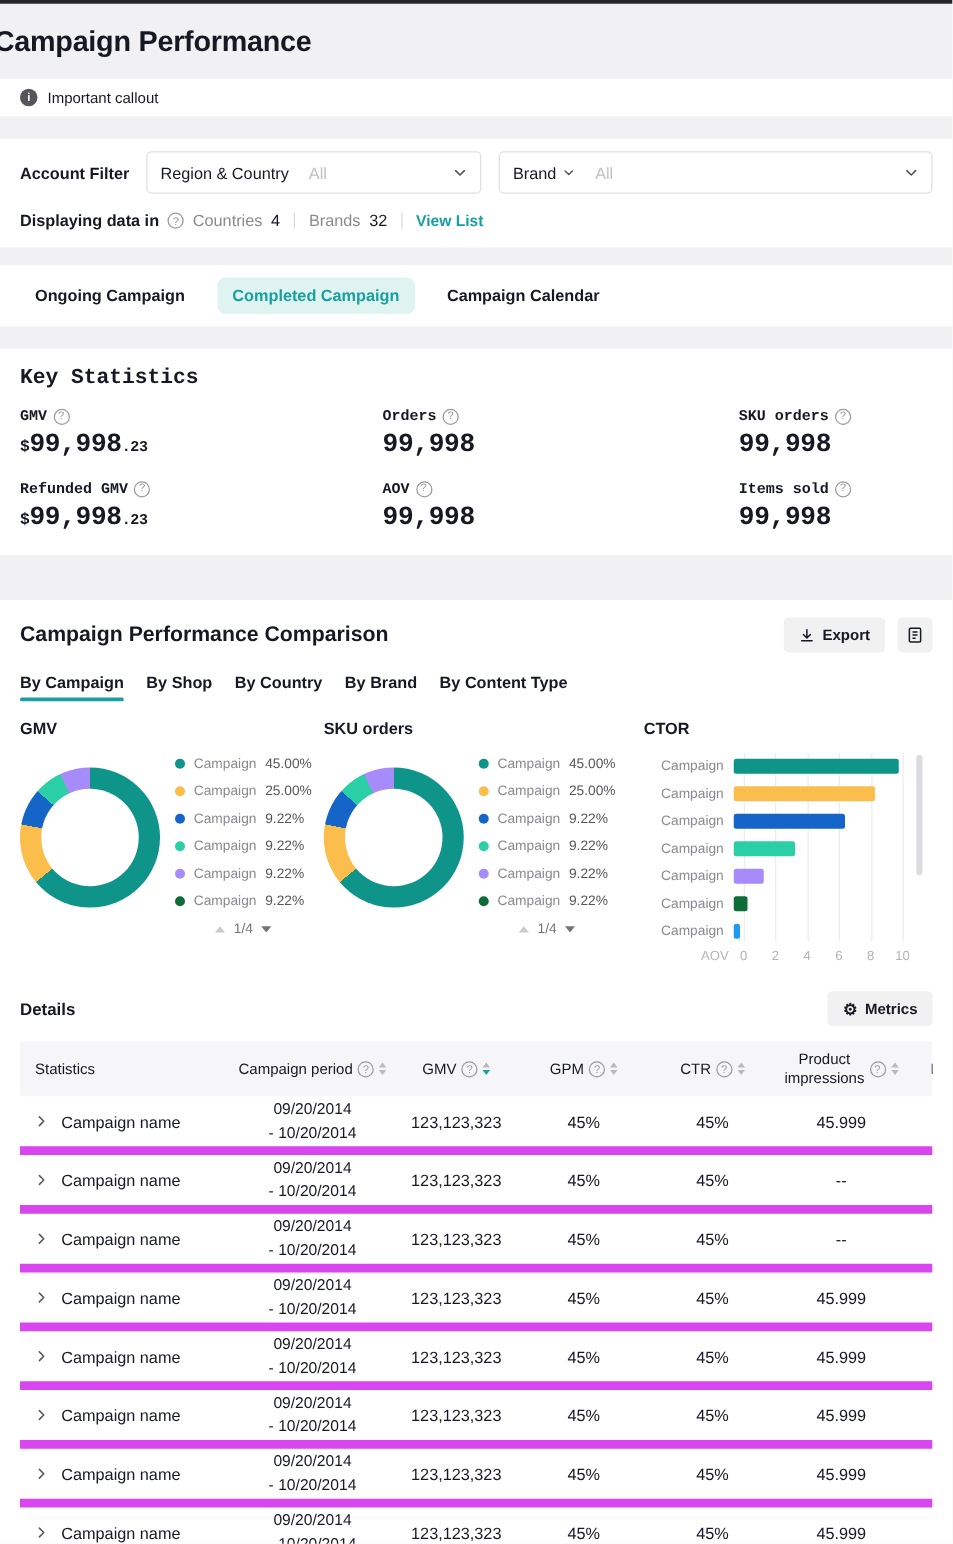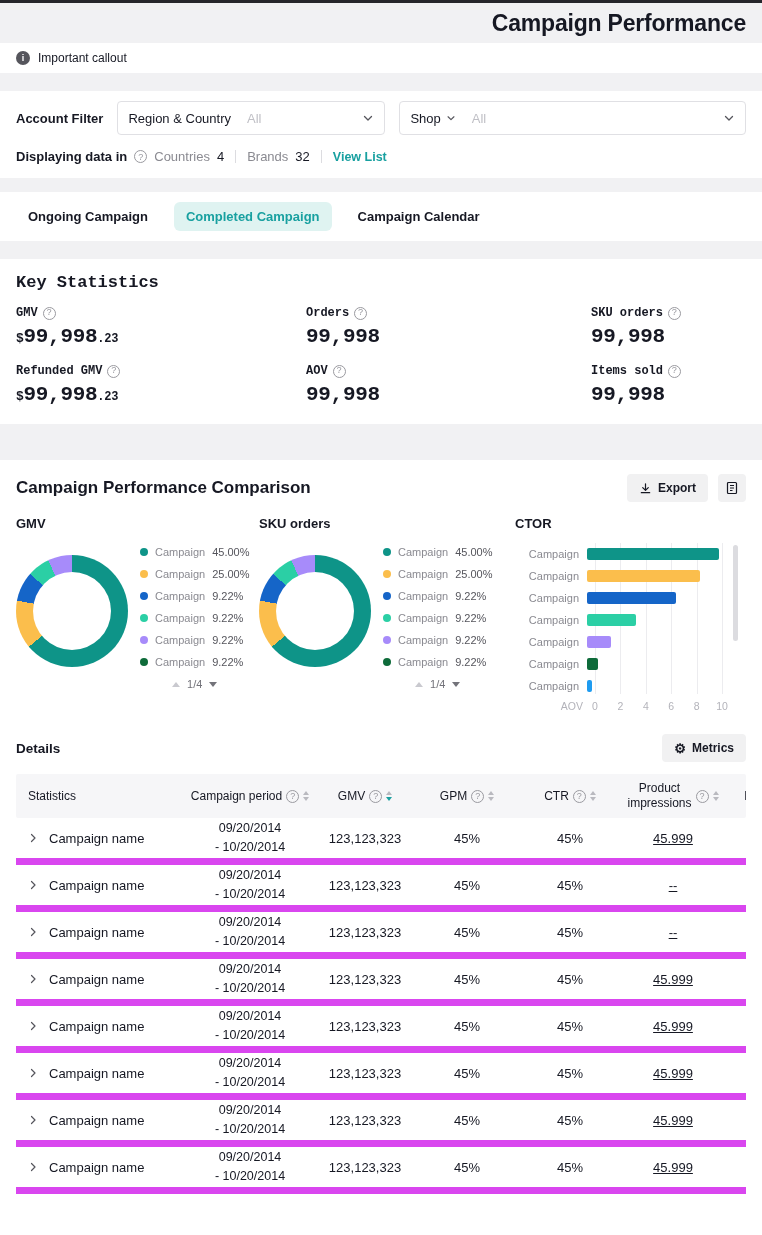--- a/index.html
+++ b/index.html
@@ -5,21 +5,21 @@
   * { box-sizing: border-box; }
   html,body { margin:0; padding:0; }
   body {
     width:762px; height:1235px; overflow:hidden; position:relative;
     background:#f1f1f3; color:#161823;
     font-family:"Liberation Sans", sans-serif;
   }
   .top-line { height:3px; background:#26262b; }
 
   
-  .topbar { height:40px; display:flex; align-items:center; justify-content:flex-end; padding:0 16px 0 0; }
+  .topbar { height:60px; display:flex; align-items:center; justify-content:flex-start; padding:0 16px 0 0; }
   .page-title { font-size:23px; font-weight:700; margin:0 0 0 -5px; letter-spacing:-.2px; white-space:nowrap; }
   .topbar-right { display:flex; align-items:center; }
   .tz { color:#8a8a91; font-size:12px; margin-right:10px; }
   .date-input { width:196px; height:30px; background:#fff; border:1px solid #e3e3e6; border-radius:4px;
     display:flex; align-items:center; justify-content:space-between; padding:0 10px; font-size:13px; font-weight:600; cursor:pointer; }
 
   
   .callout { background:#fff; height:30px; display:flex; align-items:center; gap:8px; padding:0 16px; font-size:12px; margin-bottom:18px; }
   .info-i { width:14px; height:14px; border-radius:50%; background:#55555c; color:#fff; font-size:9px; font-weight:700;
     display:flex; align-items:center; justify-content:center; flex:none; }
@@ -125,21 +125,21 @@
   .s-up { width:0; height:0; border-left:3.5px solid transparent; border-right:3.5px solid transparent; border-bottom:4px solid #b9b9bf; }
   .s-down { width:0; height:0; border-left:3.5px solid transparent; border-right:3.5px solid transparent; border-top:4px solid #b9b9bf; }
   .sort.sorted .s-down { border-top-color:#18a0a0; }
   .tr { display:flex; align-items:center; min-height:47px; border-bottom:7px solid #d946ef; font-size:13px; }
   .td { flex:none; text-align:center; padding:0 4px; }
   .tr > .td:nth-child(1) { width:168px; display:flex; align-items:center; gap:11px; text-align:left; padding-left:12px; }
   .tr > .td:nth-child(2) { width:132px; font-size:12.5px; line-height:1.5; }
   .tr > .td:nth-child(3) { width:98px; }
   .tr > .td:nth-child(4) { width:106px; }
   .tr > .td:nth-child(5) { width:100px; }
-  .tr > .td:nth-child(6) { width:106px;text-decoration:underline; }
+  .tr > .td:nth-child(6) { width:106px; }
   .tr > .td:nth-child(7) { width:80px; }
   .row-chev { display:flex; cursor:pointer; flex:none; }
 
   
   .pagination { display:flex; align-items:center; justify-content:flex-end; gap:6px; padding:16px 0 20px; font-size:12px; }
 </style>
 </head>
 <body>
 
 <div class="top-line"></div>
@@ -159,21 +159,21 @@
     <div class="select select-region">
       <span class="sel-name">Region &amp; Country</span>
       <span class="sel-ph">All</span>
       <span class="sel-chev">
           <svg width="12" height="12" viewBox="0 0 12 12">
             <path d="M2.5 4.5 6 8l3.5-3.5" fill="none" stroke="#55555c" stroke-width="1.3" stroke-linecap="round" stroke-linejoin="round"></path>
           </svg>
         </span>
     </div>
     <div class="select select-shop">
-      <span class="sel-name">Shop</span>
+      <span class="sel-name">Brand</span>
       <span class="mini-chev">
           <svg width="10" height="10" viewBox="0 0 12 12">
             <path d="M2.5 4.5 6 8l3.5-3.5" fill="none" stroke="#55555c" stroke-width="1.4" stroke-linecap="round" stroke-linejoin="round"></path>
           </svg>
         </span>
       <span class="sel-ph">All</span>
       <span class="sel-chev">
           <svg width="12" height="12" viewBox="0 0 12 12">
             <path d="M2.5 4.5 6 8l3.5-3.5" fill="none" stroke="#55555c" stroke-width="1.3" stroke-linecap="round" stroke-linejoin="round"></path>
           </svg>
@@ -282,20 +282,33 @@
       </button>
       <button class="icon-btn">
         <svg width="14" height="14" viewBox="0 0 14 14" fill="none" stroke="#161823" stroke-width="1.2">
             <rect x="2.5" y="1.5" width="9" height="11" rx="1"></rect>
             <path d="M5 4.5h4M5 7h4M5 9.5h2.5"></path>
           </svg>
       </button>
     </div>
   </div>
 
+  <div class="subtabs">
+
+      <div class="subtab active">By Campaign</div>
+
+      <div class="subtab">By Shop</div>
+
+      <div class="subtab">By Country</div>
+
+      <div class="subtab">By Brand</div>
+
+      <div class="subtab">By Content Type</div>
+
+  </div>
 
   <div class="charts-row">
 
     <div class="donut-block">
       <div class="chart-title">GMV</div>
       <div class="donut-row">
         <div class="donut" style="background: conic-gradient(rgb(14, 148, 136) 0%, rgb(14, 148, 136) 64%, rgb(251, 190, 76) 64%, rgb(251, 190, 76) 78%, rgb(21, 101, 200) 78%, rgb(21, 101, 200) 86.5%, rgb(43, 207, 165) 86.5%, rgb(43, 207, 165) 93%, rgb(167, 139, 250) 93%, rgb(167, 139, 250) 100%);">
             <div class="donut-hole"></div>
           </div>
         <div class="legend-col">

